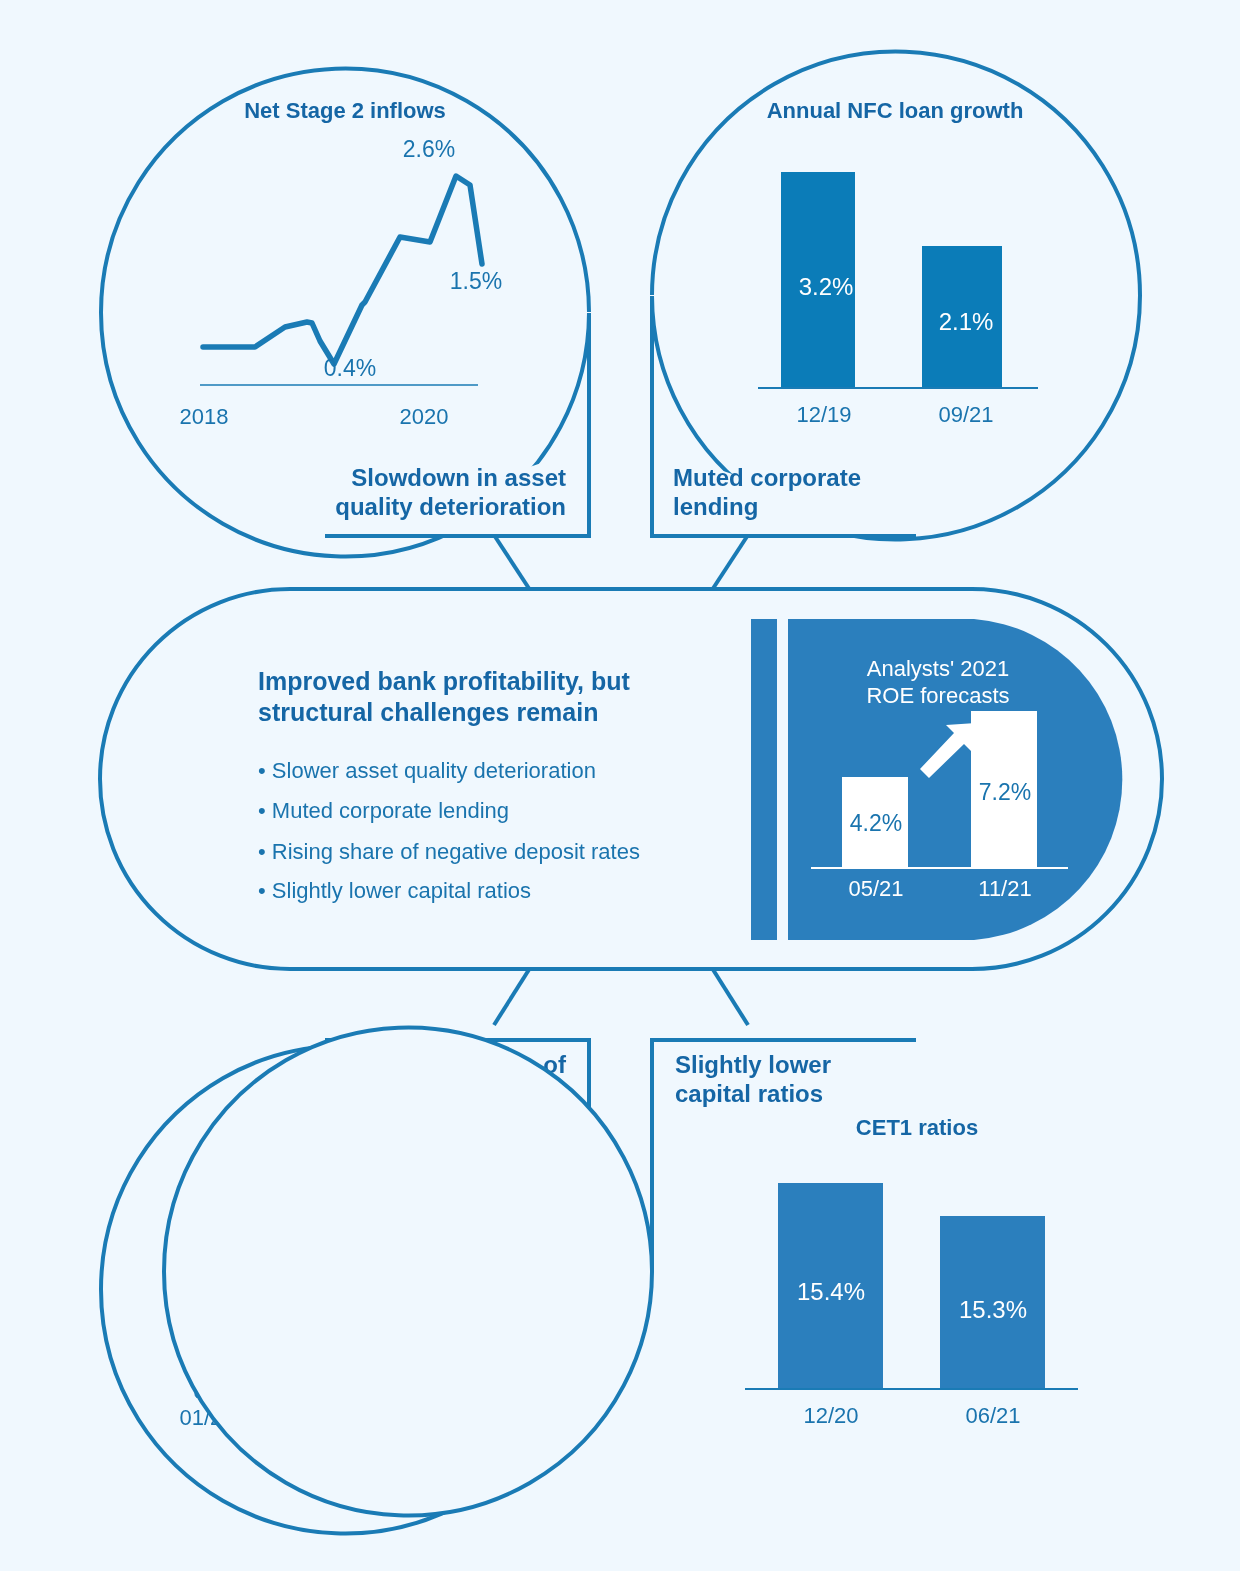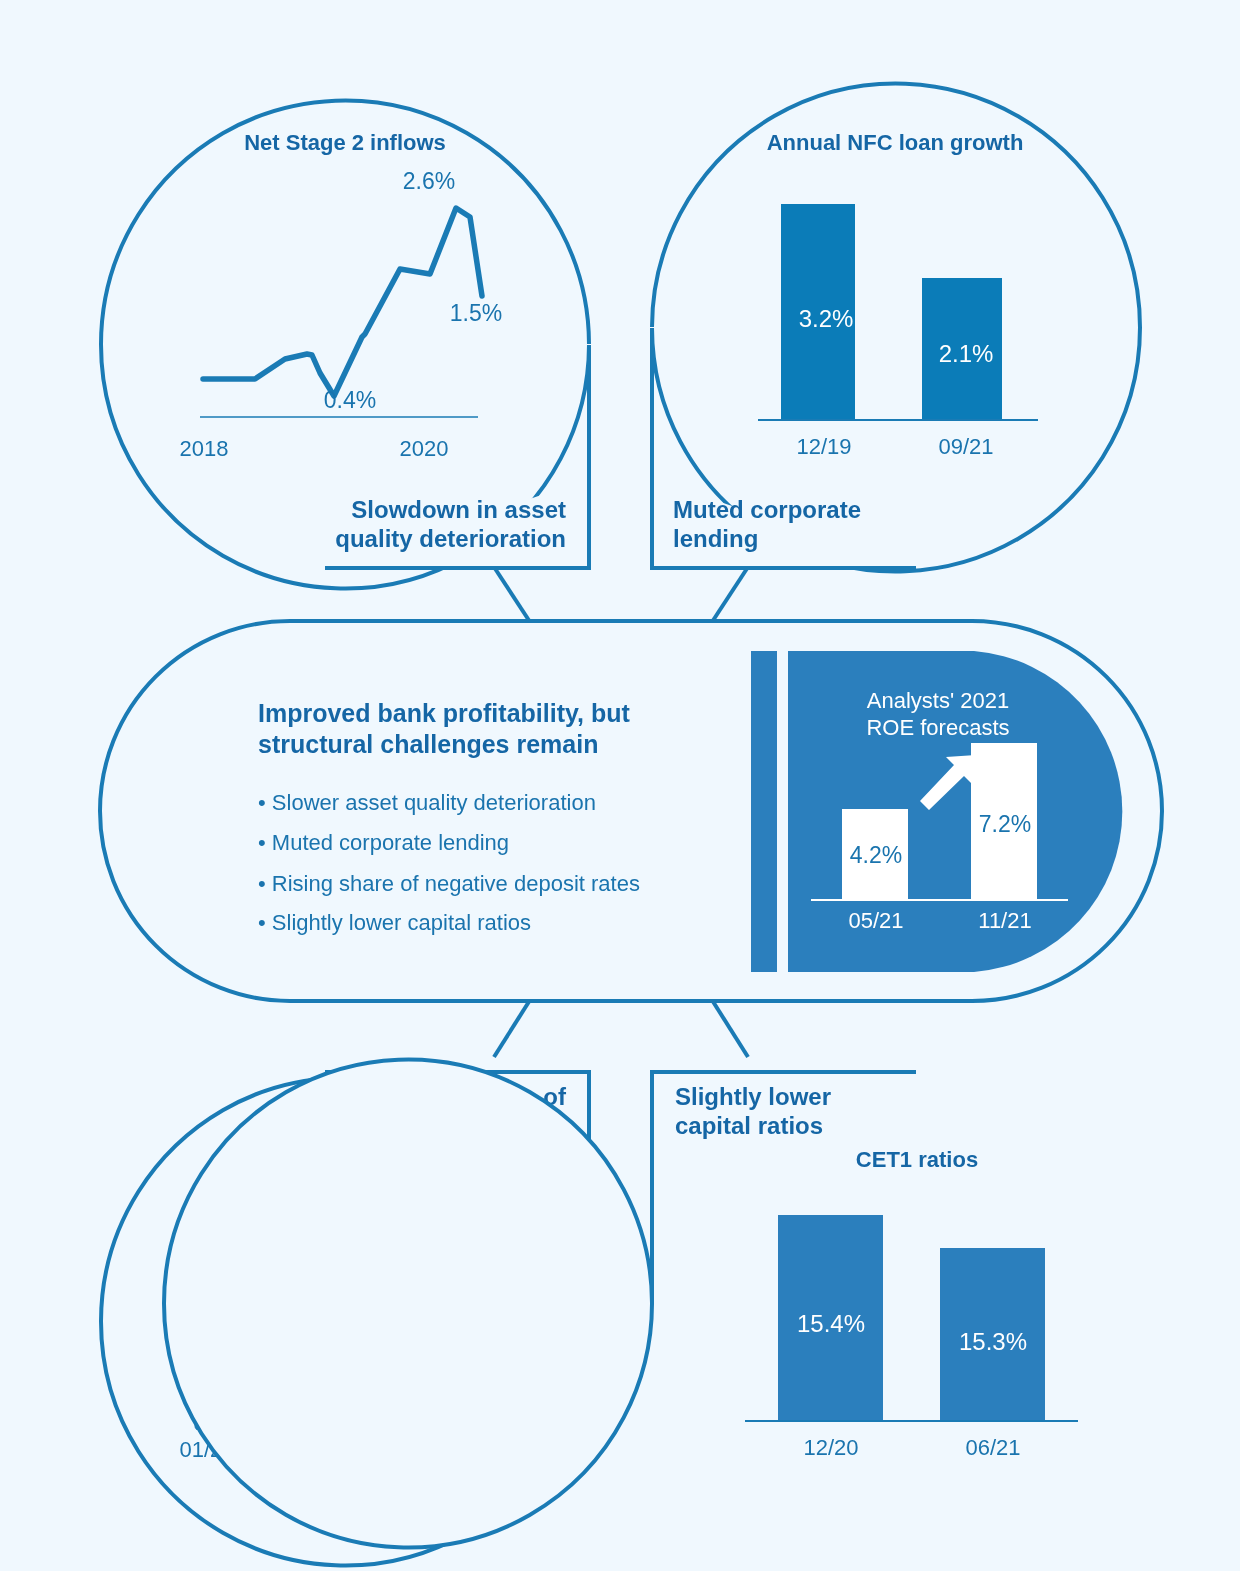--- a/index.html
+++ b/index.html
@@ -2,21 +2,21 @@
 <html><head>
 <meta charset="utf-8">
 <style>
   html,body{margin:0;padding:0;}
   body{
     width:1240px;height:1571px;
     background:#f0f8fe;
     font-family:"Liberation Sans", sans-serif;
     overflow:hidden;
   }
-  #stage{position:relative;width:1240px;height:1201px;margin-top:32px;}
+  #stage{position:relative;width:1240px;height:1201px;}
   #svgroot{position:absolute;left:0;top:0;width:1240px;height:1571px;}
 </style>
 </head>
 <body>
 
 <div id="stage">
 <svg id="svgroot" viewBox="0 0 1240 1571" xmlns="http://www.w3.org/2000/svg">
 
   <g stroke="#1a7bb5" stroke-width="4" fill="none">
     <line x1="494" y1="535" x2="530" y2="590"></line>

